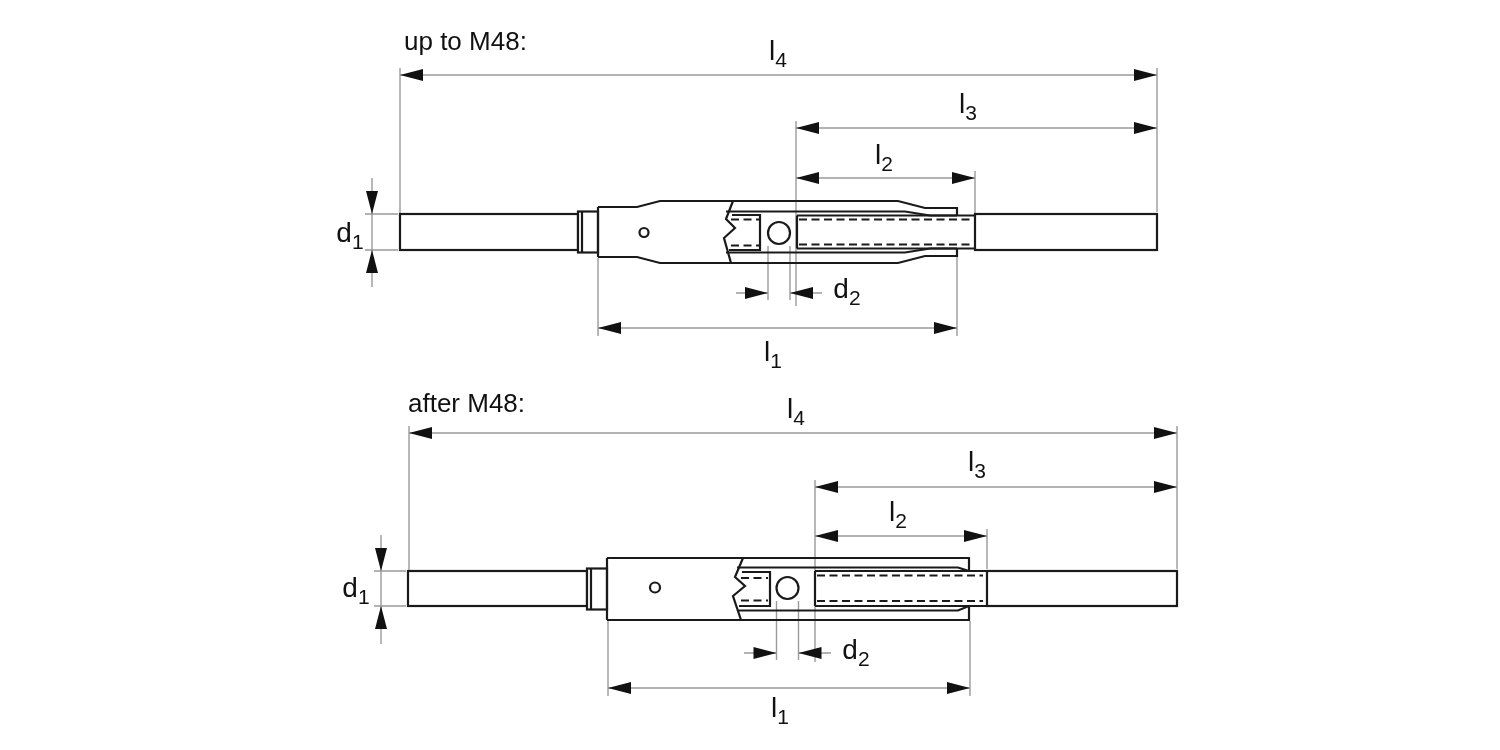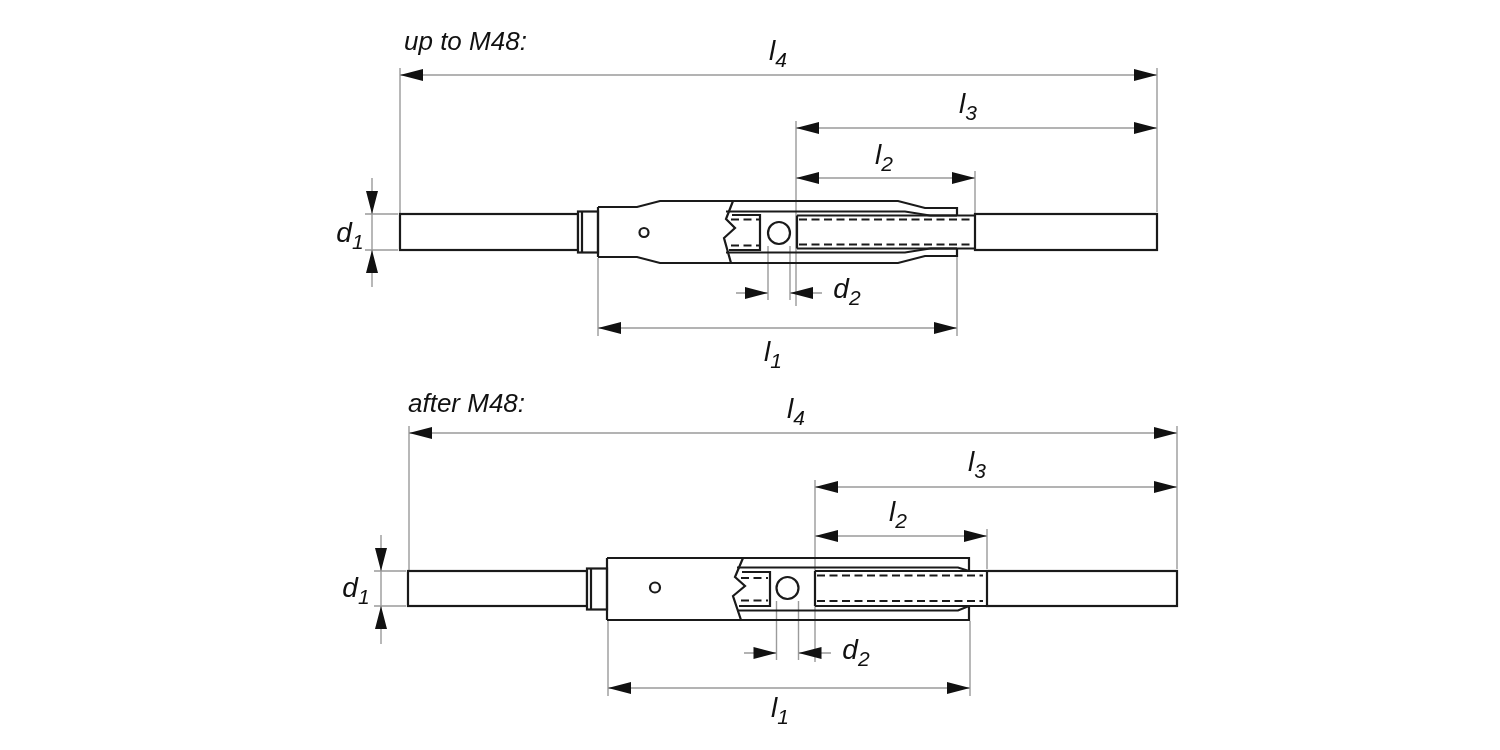--- a/index.html
+++ b/index.html
@@ -1,16 +1,16 @@
 <!DOCTYPE html>
 <html><head>
 <meta charset="utf-8">
 <style>
   html,body{margin:0;padding:0;background:#ffffff;}
-  .stage{width:1500px;height:750px;position:relative;background:#ffffff;font-family:"Liberation Sans",sans-serif;font-style:italic;}
+  .stage{width:1500px;height:750px;position:relative;background:#ffffff;font-family:"Liberation Sans",sans-serif;}
   svg{display:block;}
   .ol{stroke:#1a1a1a;stroke-width:2.2;fill:none;stroke-linejoin:miter;}
   .olf{stroke:#1a1a1a;stroke-width:2.2;fill:#ffffff;}
   .dash{stroke:#1a1a1a;stroke-width:2.2;fill:none;stroke-dasharray:8 4.5;}
   .dim{stroke:#9b9b9b;stroke-width:1.4;fill:none;}
   .arr{fill:#111111;stroke:none;}
   .lbl{font-family:"Liberation Sans",sans-serif;font-size:28px;fill:#111111;}
   .lbl .sub{font-size:21px;}
   .title{font-family:"Liberation Sans",sans-serif;font-size:26px;fill:#111111;}
 </style>

